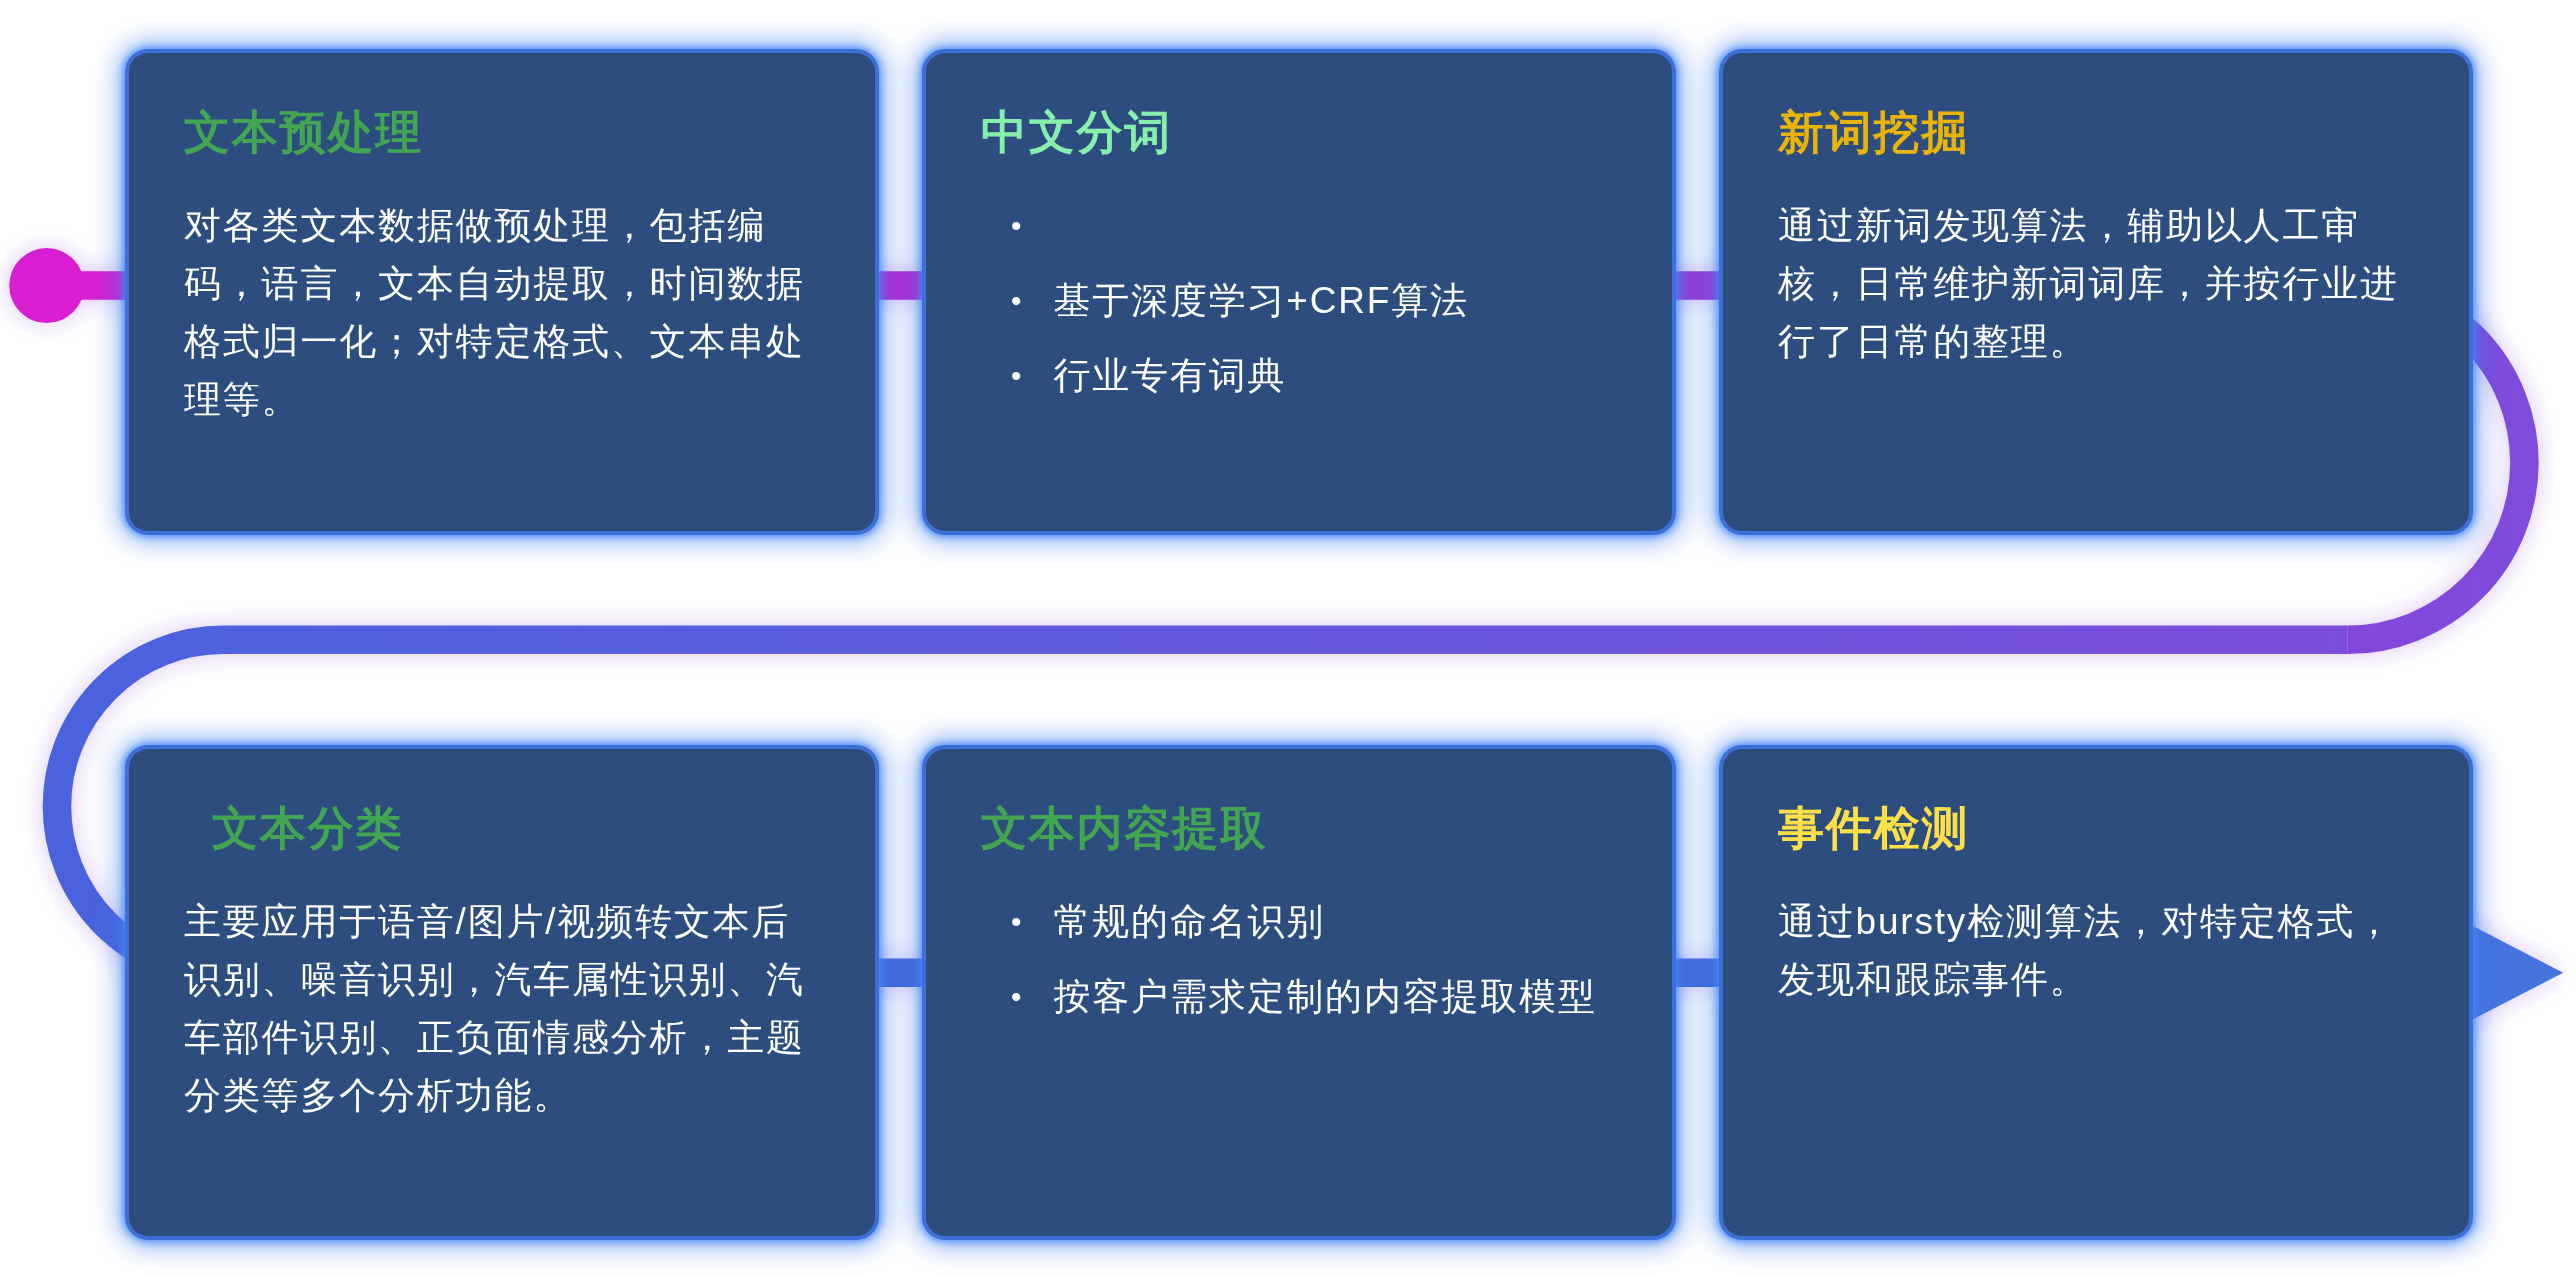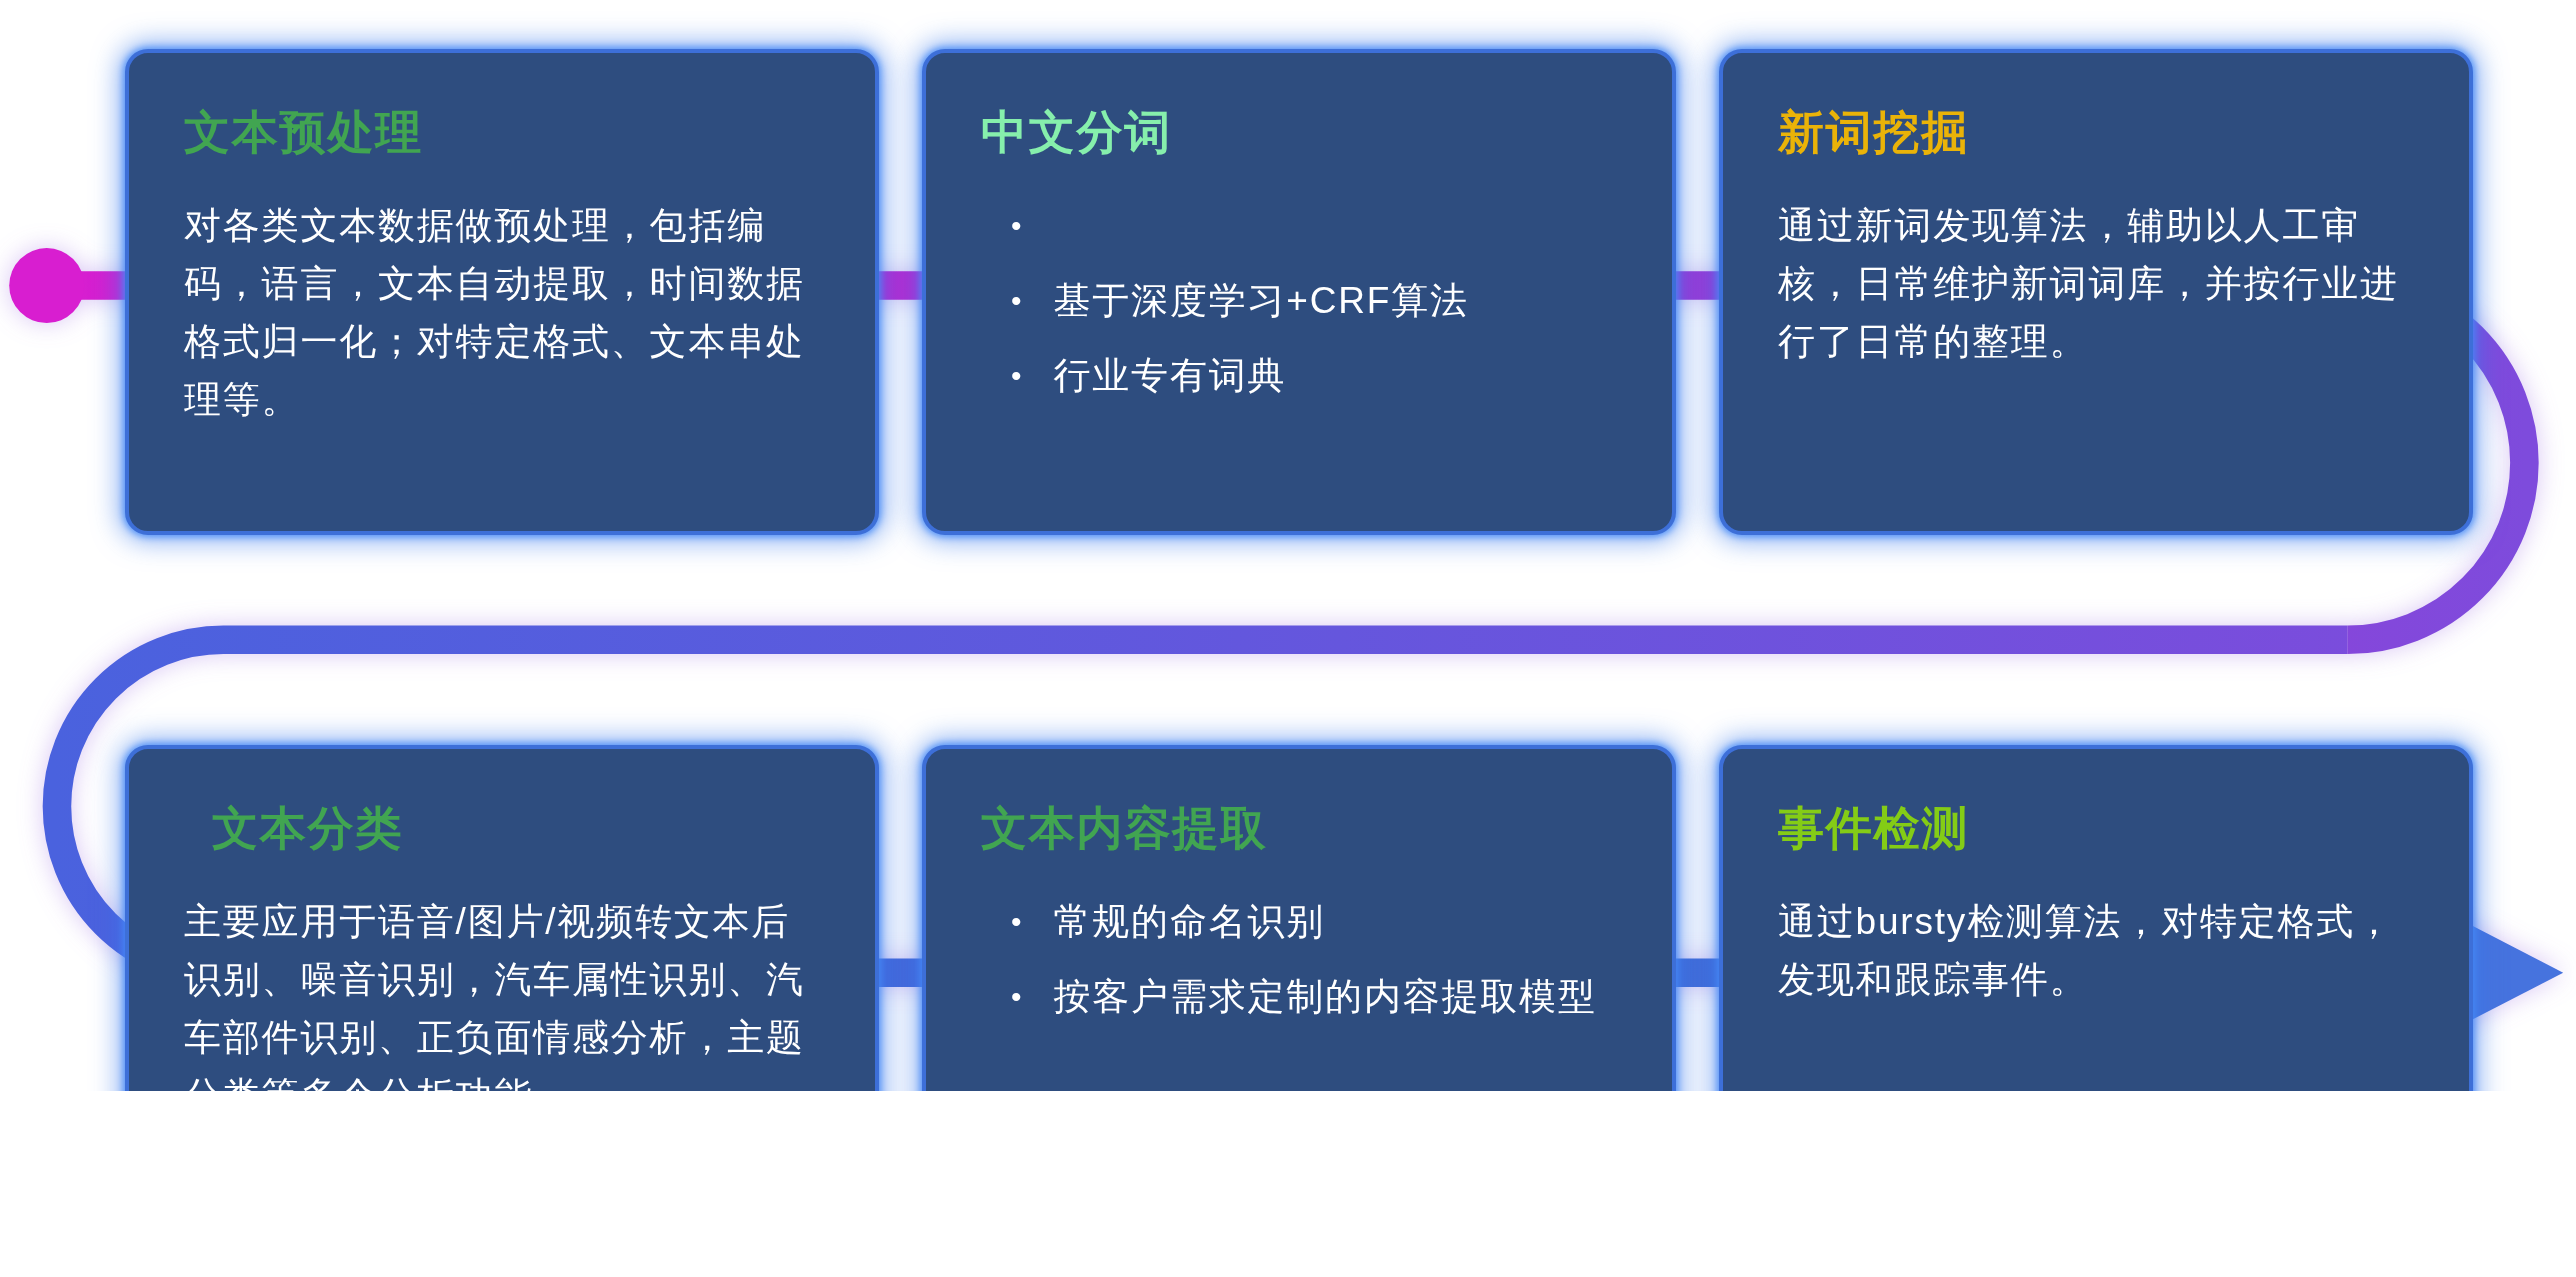--- a/index.html
+++ b/index.html
@@ -1,17 +1,17 @@
 <!DOCTYPE html>
 <html style="font-size:14.3px"><head>
 <meta charset="utf-8">
 <style>
   html,body{margin:0;padding:0;background:#ffffff;}
   .canvas{
-    position:relative;width:2576px;height:1091px;background:#ffffff;overflow:hidden;
+    position:relative;width:2576px;height:1277px;background:#ffffff;overflow:hidden;
     font-family:"Liberation Sans","DejaVu Sans",sans-serif;
   }
   svg.flow{position:absolute;left:0;top:0;z-index:0;filter:drop-shadow(0 0 12.5px rgba(130,70,220,0.30));}
   .card{
     position:absolute;width:754px;box-sizing:border-box;z-index:1;
     background:#2e4d7f;border:4.5px solid #3d6fd8;border-radius:23px;
     padding:52px 55px 36px 55px;
     box-shadow:0 0 27px 5.4px rgba(56,120,235,0.60),0 0 7.1px 1.8px rgba(80,150,255,0.85);
   }
   .row1{top:49px;height:486px;}
@@ -98,18 +98,18 @@
         <span class="txt">常规的命名识别</span>
       </li>
       <li>
         <span class="dot">•</span>
         <span class="txt">按客户需求定制的内容提取模型</span>
       </li>
     </ul>
   </div>
 
   <div class="card row2 col3">
-    <h2 style="color: #84cc16;">事件检测</h2>
+    <h2 style="color: #fde047;">事件检测</h2>
     <p>通过bursty检测算法，对特定格式，发现和跟踪事件。</p>
   </div>
 
 </div>
 
 
 </body></html>

